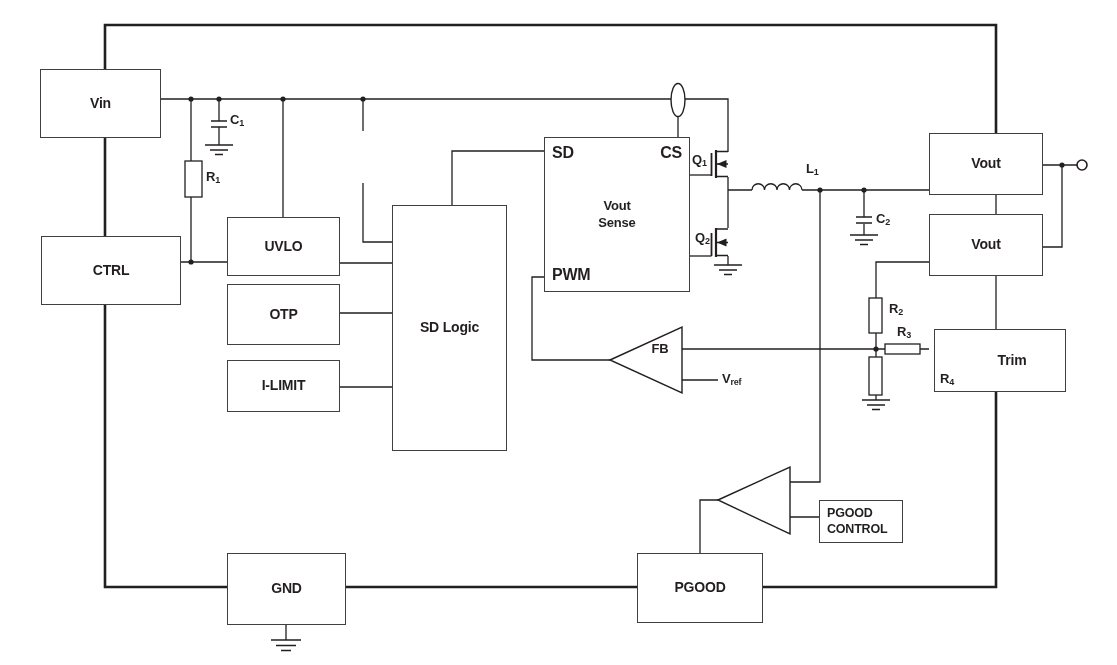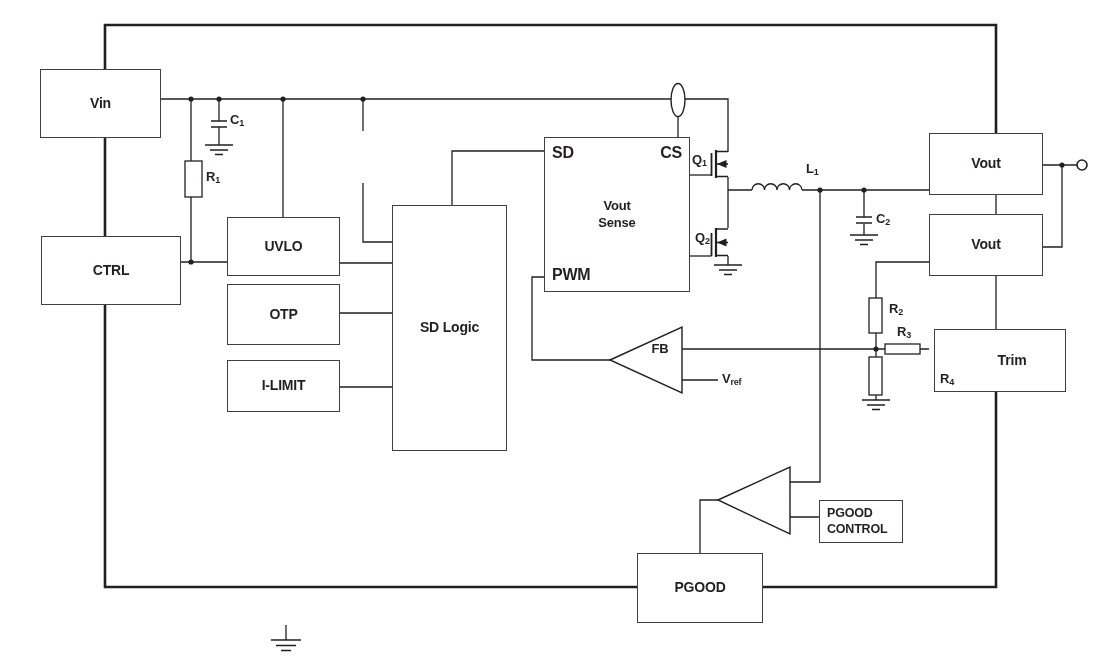--- a/index.html
+++ b/index.html
@@ -168,20 +168,23 @@
 
   <div class="box pg-ctl" style="left:819px;top:500px;width:84px;height:43px;">
     <span>PGOOD</span>
     <span>CONTROL</span>
   </div>
 
   <div class="box" style="left:637px;top:553px;width:126px;height:70px;">
     <span>PGOOD</span>
   </div>
 
+  <div class="box" style="left:227px;top:553px;width:119px;height:72px;">
+    <span>GND</span>
+  </div>
 
   <div class="lbl" style="left:230px;top:112px;text-align:right;">
     <span>C</span><sub>1</sub>
   </div>
   <div class="lbl" style="left:206px;top:169px;text-align:right;">
     <span>R</span><sub>1</sub>
   </div>
   <div class="lbl" style="left:763px;top:161px;padding-left:43px;">
     <span>L</span><sub>1</sub>
   </div>

